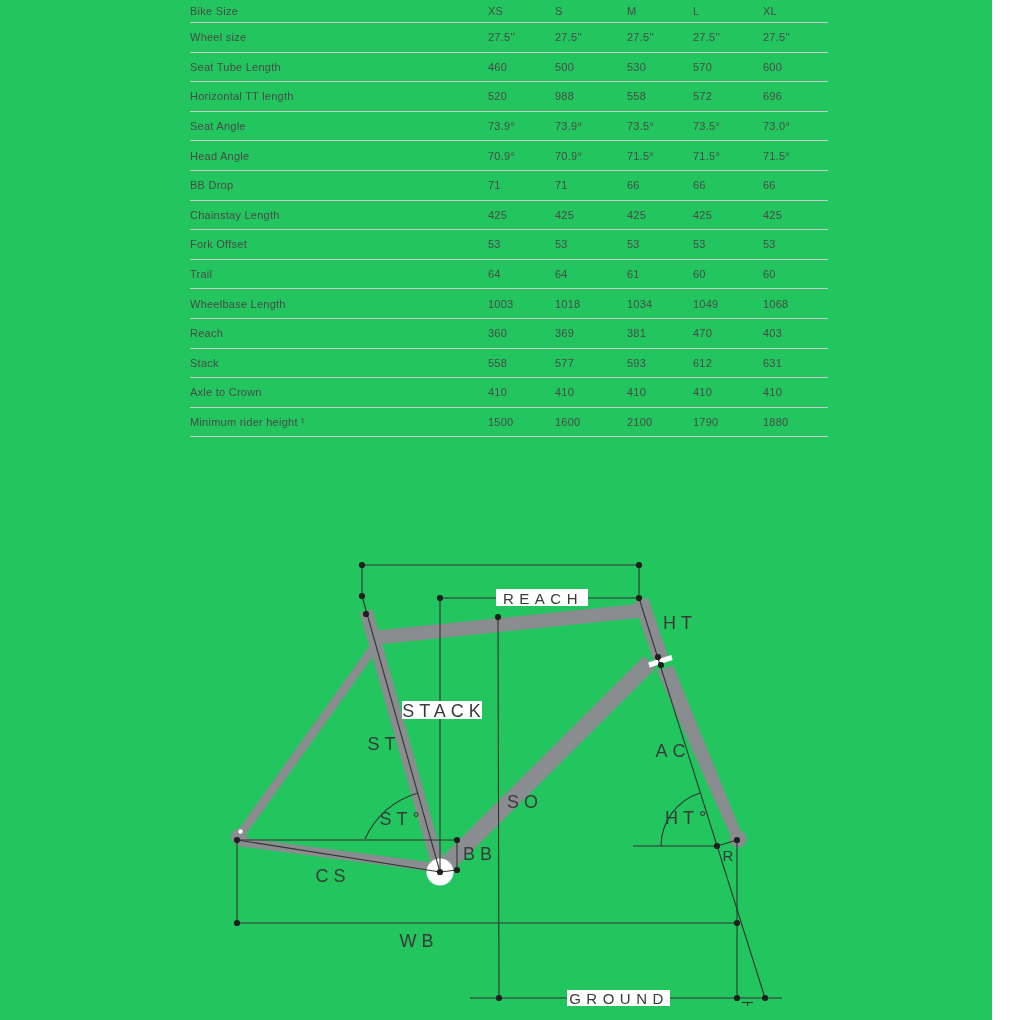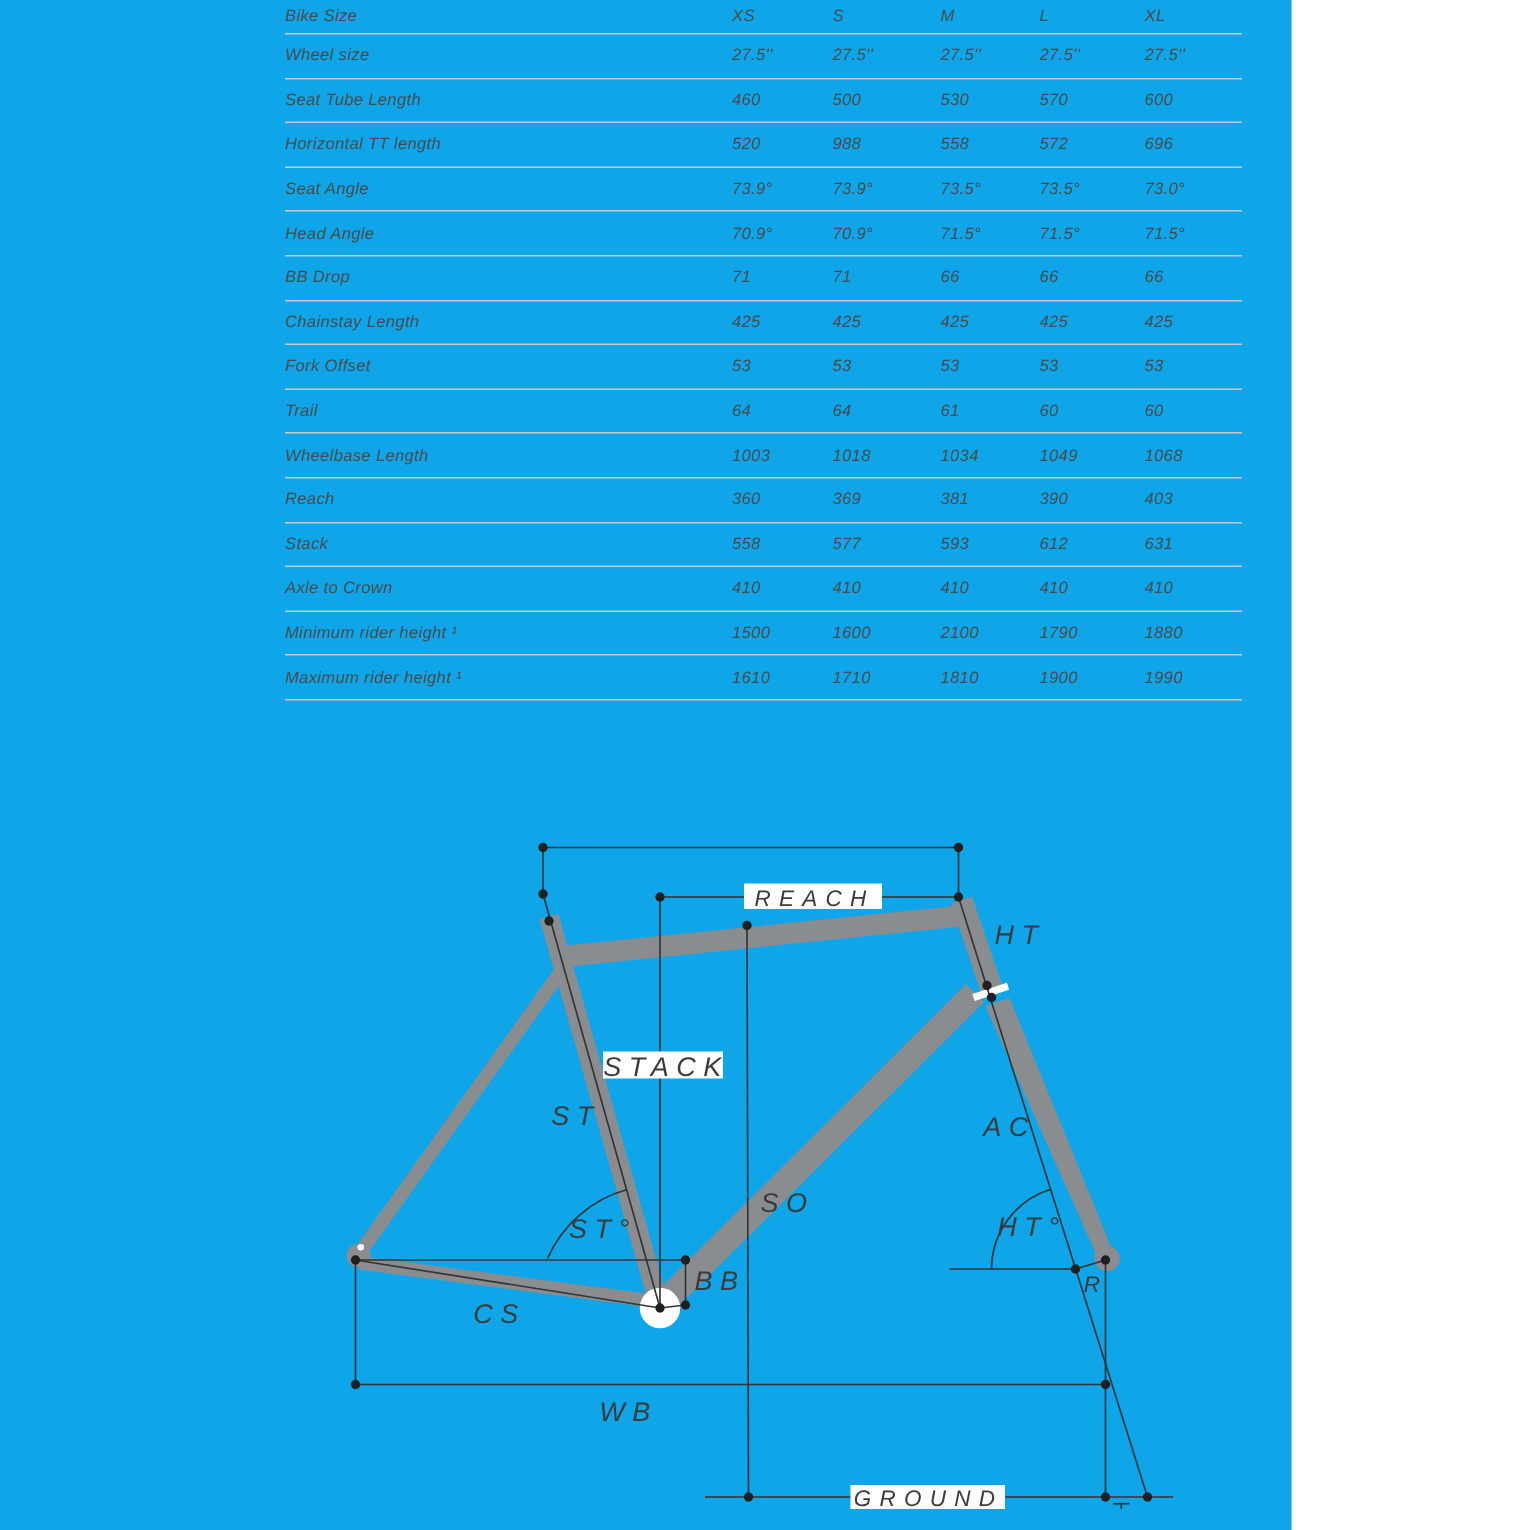--- a/index.html
+++ b/index.html
@@ -1,17 +1,17 @@
 <!DOCTYPE html>
 <html><head>
 <meta charset="utf-8">
 <style>
   html,body{margin:0;padding:0;background:#ffffff;width:1020px;height:1020px;overflow:hidden;
             font-family:"Liberation Sans", sans-serif;}
-  .page{position:relative;width:861px;height:1020px;background:#0ea5e9;font-style:italic;}
+  .page{position:relative;width:992px;height:1020px;background:#22c55e;}
 
   
   .geo-table{position:absolute;left:190px;top:0;width:638px;}
   .t-row{display:grid;grid-template-columns:298px 67px 72px 66px 70px 1fr;
          align-items:center;height:28.6px;border-bottom:1px solid #c9c9c9;}
   .t-row.header{height:22px;}
   .t-cell{font-size:11px;color:#4a4a4a;letter-spacing:0.25px;white-space:nowrap;}
 
   
   svg{position:absolute;left:0;top:0;}
@@ -129,21 +129,21 @@
       <div class="t-cell t-val">1049</div>
       <div class="t-cell t-val">1068</div>
     </div>
 
 
     <div class="t-row">
       <div class="t-cell t-label">Reach</div>
       <div class="t-cell t-val">360</div>
       <div class="t-cell t-val">369</div>
       <div class="t-cell t-val">381</div>
-      <div class="t-cell t-val">390</div>
+      <div class="t-cell t-val">470</div>
       <div class="t-cell t-val">403</div>
     </div>
 
     <div class="t-row">
       <div class="t-cell t-label">Stack</div>
       <div class="t-cell t-val">558</div>
       <div class="t-cell t-val">577</div>
       <div class="t-cell t-val">593</div>
       <div class="t-cell t-val">612</div>
       <div class="t-cell t-val">631</div>
@@ -161,28 +161,20 @@
 
     <div class="t-row">
       <div class="t-cell t-label">Minimum rider height ¹</div>
       <div class="t-cell t-val">1500</div>
       <div class="t-cell t-val">1600</div>
       <div class="t-cell t-val">2100</div>
       <div class="t-cell t-val">1790</div>
       <div class="t-cell t-val">1880</div>
     </div>
 
-    <div class="t-row">
-      <div class="t-cell t-label">Maximum rider height ¹</div>
-      <div class="t-cell t-val">1610</div>
-      <div class="t-cell t-val">1710</div>
-      <div class="t-cell t-val">1810</div>
-      <div class="t-cell t-val">1900</div>
-      <div class="t-cell t-val">1990</div>
-    </div>
   </div>
   </div>
 
   <svg width="1020" height="1020" viewBox="0 0 1020 1020">
 
     <g>
       <line class="tube" x1="240" y1="835" x2="375" y2="646" stroke-width="9"></line>
       <line class="tube" x1="240" y1="842" x2="432" y2="867" stroke-width="9"></line>
       <line class="tube" x1="366" y1="611" x2="440" y2="872" stroke-width="13"></line>
       <line class="tube" x1="372" y1="638" x2="638" y2="611" stroke-width="14"></line>

